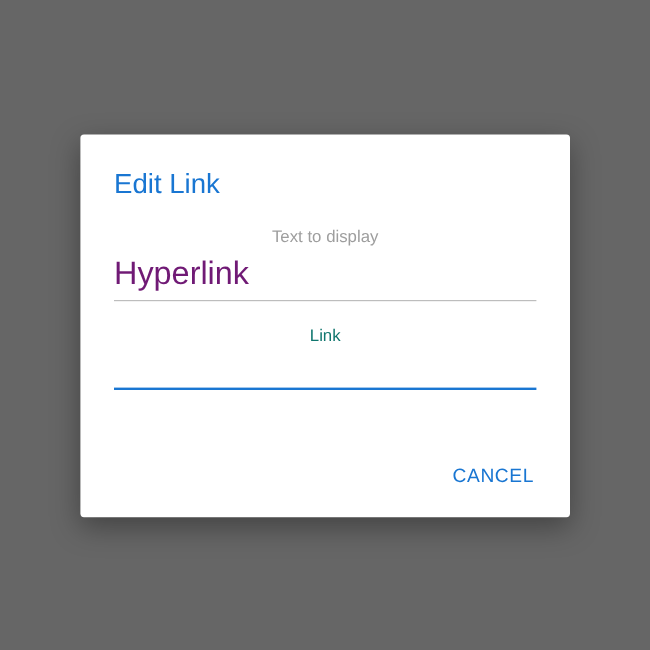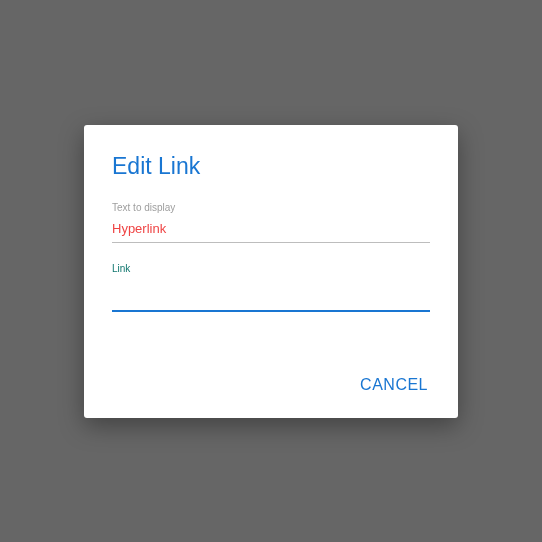--- a/index.html
+++ b/index.html
@@ -12,50 +12,51 @@
       height: 542px;
       background: #666666;
       font-family: -apple-system, BlinkMacSystemFont, "Helvetica Neue", Arial, sans-serif;
       display: flex;
       align-items: center;
       justify-content: center;
       overflow: hidden;
     }
     .dialog {
       background: #ffffff;
-      width: 374px;
+      width: 408px;
       border-radius: 3px;
       box-shadow: 0 8px 24px rgba(0,0,0,0.35);
       padding: 28px 28px 18px 28px;
     }
     .dialog-title {
       color: #1976d2;
       font-size: 23px;
       font-weight: 400;
       margin-bottom: 22px;
     }
     .field {
       margin-bottom: 20px;
     }
     .field-label {
       color: #9e9e9e;
-      font-size: 10px;
+      font-size: 14px;
       font-weight: 400;
       display: block;
       margin-bottom: 6px;
+      text-align: center;
     }
     .field-label.active {
       color: #0f766e;
     }
     .field-input {
       width: 100%;
       border: none;
       border-bottom: 1px solid #bdbdbd;
-      font-size: 13px;
-      color: #ef4444;
+      font-size: 27px;
+      color: #701a75;
       padding: 2px 0 6px 0;
       outline: none;
       background: transparent;
       font-family: inherit;
     }
     .field-input.active {
       border-bottom: 2px solid #1976d2;
     }
     .field-input.active.empty {
       padding-bottom: 5px;

